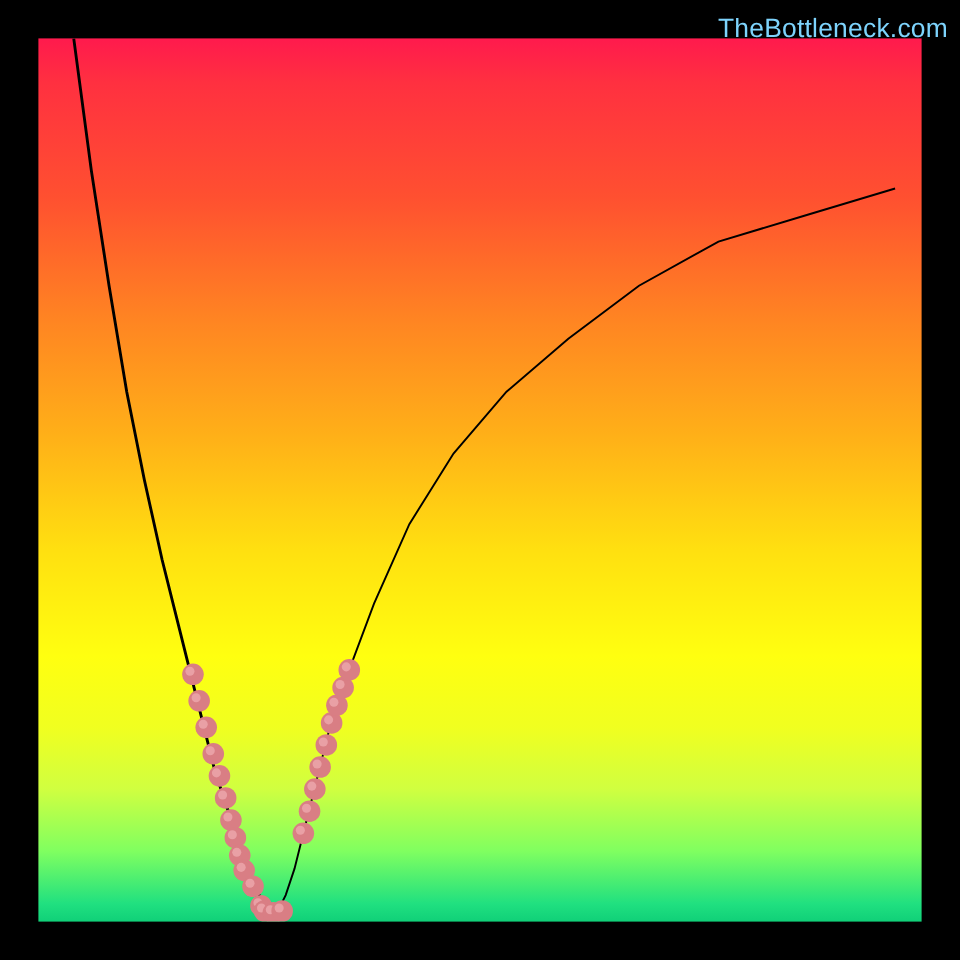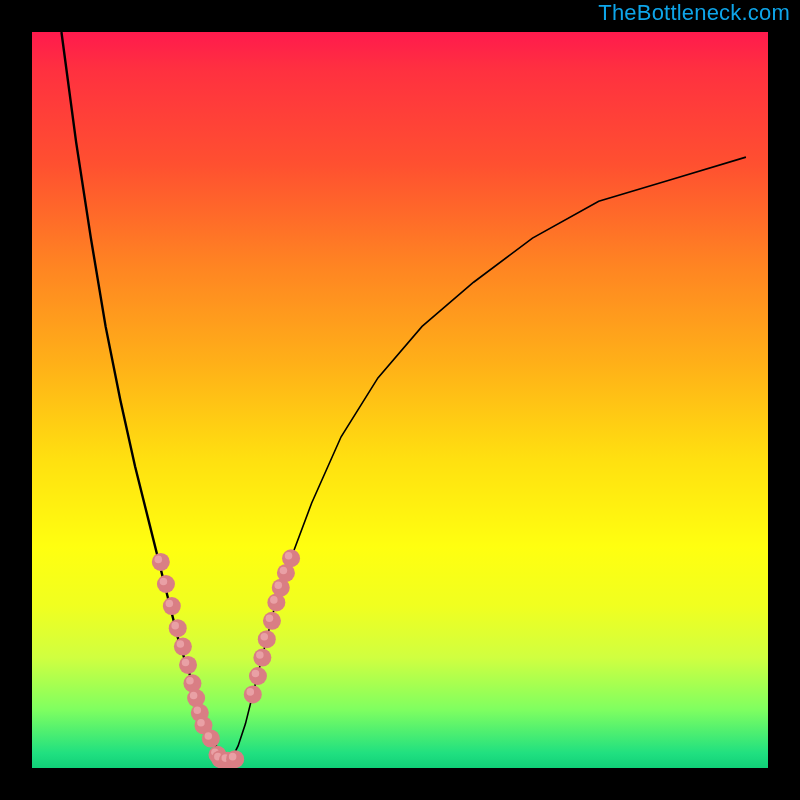--- a/index.html
+++ b/index.html
@@ -27,23 +27,23 @@
       #ffff10 70%,
       #f0ff20 78%,
       #d0ff40 85%,
       #80ff60 92%,
       #20e080 98%,
       #10d078 100%
     );
   }
   .watermark {
     position: absolute;
-    top: 0;
+    top: 11px;
     right: 10px;
-    color: #0ea5e9;
+    color: #7dd3fc;
     font-size: 22px;
     letter-spacing: 0.2px;
   }
   svg.curves {
     position: absolute;
     left: 0; top: 0;
     width: 100%; height: 100%;
   }
   .curve { fill: none; stroke: #000; }
   .curve-left { stroke-width: 2.4; }

